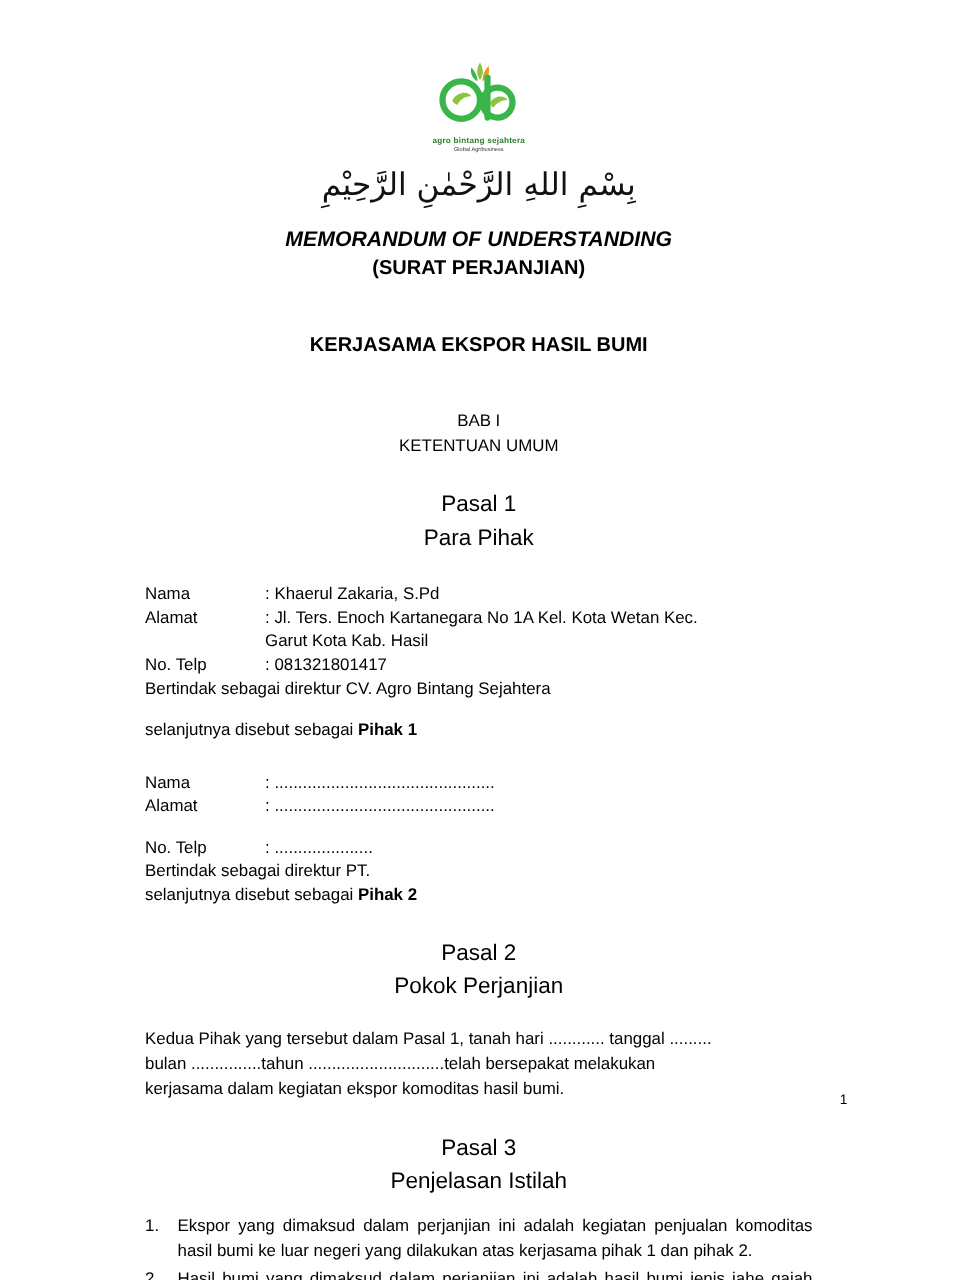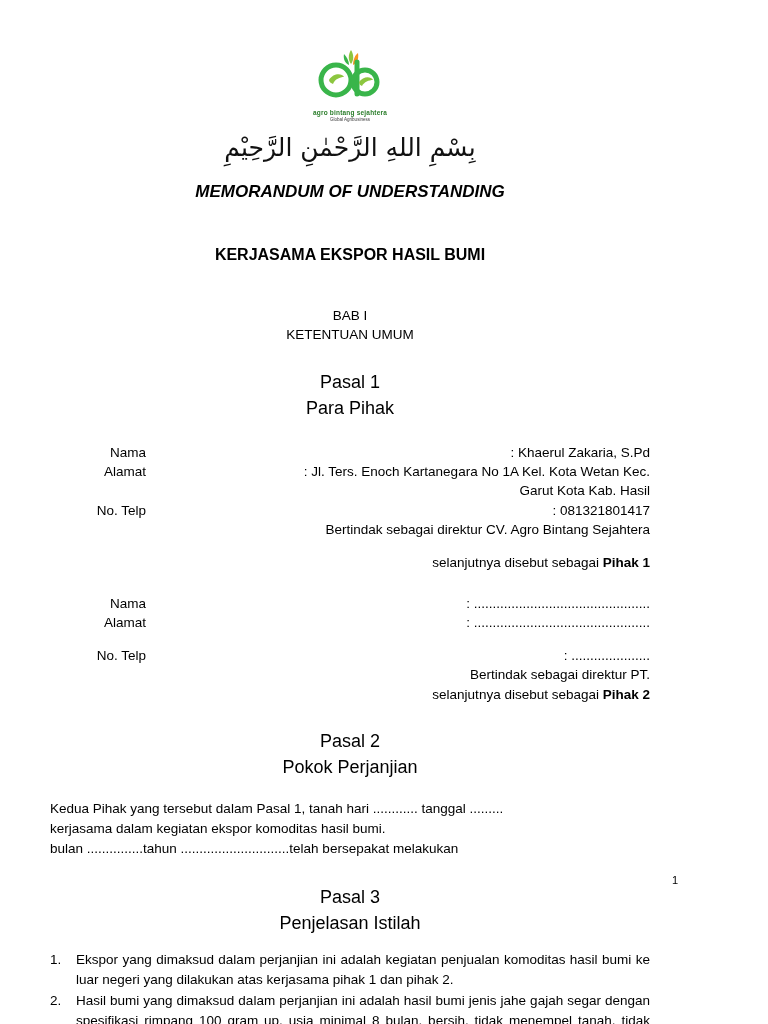--- a/index.html
+++ b/index.html
@@ -12,21 +12,21 @@
     height: 1024px;
     font-family: "Liberation Sans", sans-serif;
     color: #000000;
     position: relative;
     overflow: hidden;
   }
   .page {
     width: 768px;
     height: 924px;
     box-sizing: border-box;
-    padding: 40px 118px 0 50px;
+    padding: 40px 118px 0 116px;
     position: relative;
   }
 
   
   .logo-wrap {
     display: flex;
     justify-content: center;
     align-items: center;
     margin-top: 6px;
     margin-bottom: 4px;
@@ -96,21 +96,20 @@
     margin-top: 24px;
   }
   .pasal .p-num { }
   .pasal .p-sub { }
 
   
   .party {
     margin-top: 22px;
     font-size: 13.5px;
     line-height: 1.42;
-    text-align: right;
   }
   .row {
     display: flex;
   }
   .row .lbl {
     width: 96px;
     flex: 0 0 96px;
   }
   .row .val {
     flex: 1 1 auto;
@@ -188,20 +187,21 @@
       </svg>
       <div class="logo-caption">agro bintang sejahtera</div>
       <div class="logo-sub">Global Agribusiness</div>
     </div>
   </div>
 
   <div class="bismillah">بِسْمِ اللهِ الرَّحْمٰنِ الرَّحِيْمِ</div>
 
   <div class="title-block">
     <div class="t1">MEMORANDUM OF UNDERSTANDING</div>
+    <div class="t2">(SURAT PERJANJIAN)</div>
     <div class="t3">KERJASAMA EKSPOR HASIL BUMI</div>
   </div>
 
   <div class="bab">
     <div>BAB I</div>
     <div>KETENTUAN UMUM</div>
   </div>
 
   <div class="pasal">
     <div class="p-num">Pasal 1</div>
@@ -245,22 +245,22 @@
     <div class="plain"><span>selanjutnya disebut sebagai </span><span class="bold">Pihak 2</span></div>
   </div>
 
   <div class="pasal">
     <div class="p-num">Pasal 2</div>
     <div class="p-sub">Pokok Perjanjian</div>
   </div>
 
   <div class="para">
     <div>Kedua Pihak yang tersebut dalam Pasal 1, tanah hari ............ tanggal .........</div>
+    <div>bulan ...............tahun .............................telah bersepakat melakukan</div>
     <div>kerjasama dalam kegiatan ekspor komoditas hasil bumi.</div>
-    <div>bulan ...............tahun .............................telah bersepakat melakukan</div>
   </div>
 
   <div class="pasal">
     <div class="p-num">Pasal 3</div>
     <div class="p-sub">Penjelasan Istilah</div>
   </div>
 
   <ol class="terms">
     <li>
       <span class="num">1.</span>

